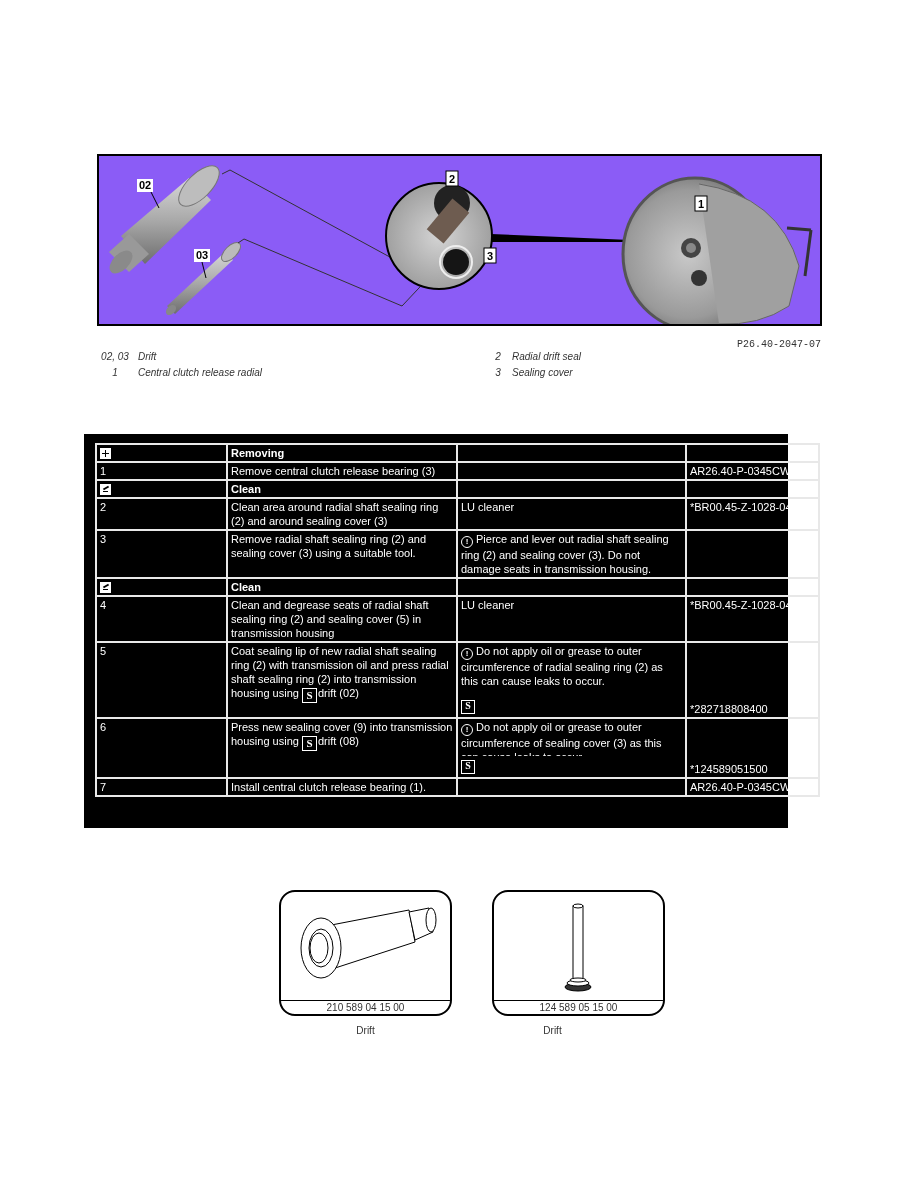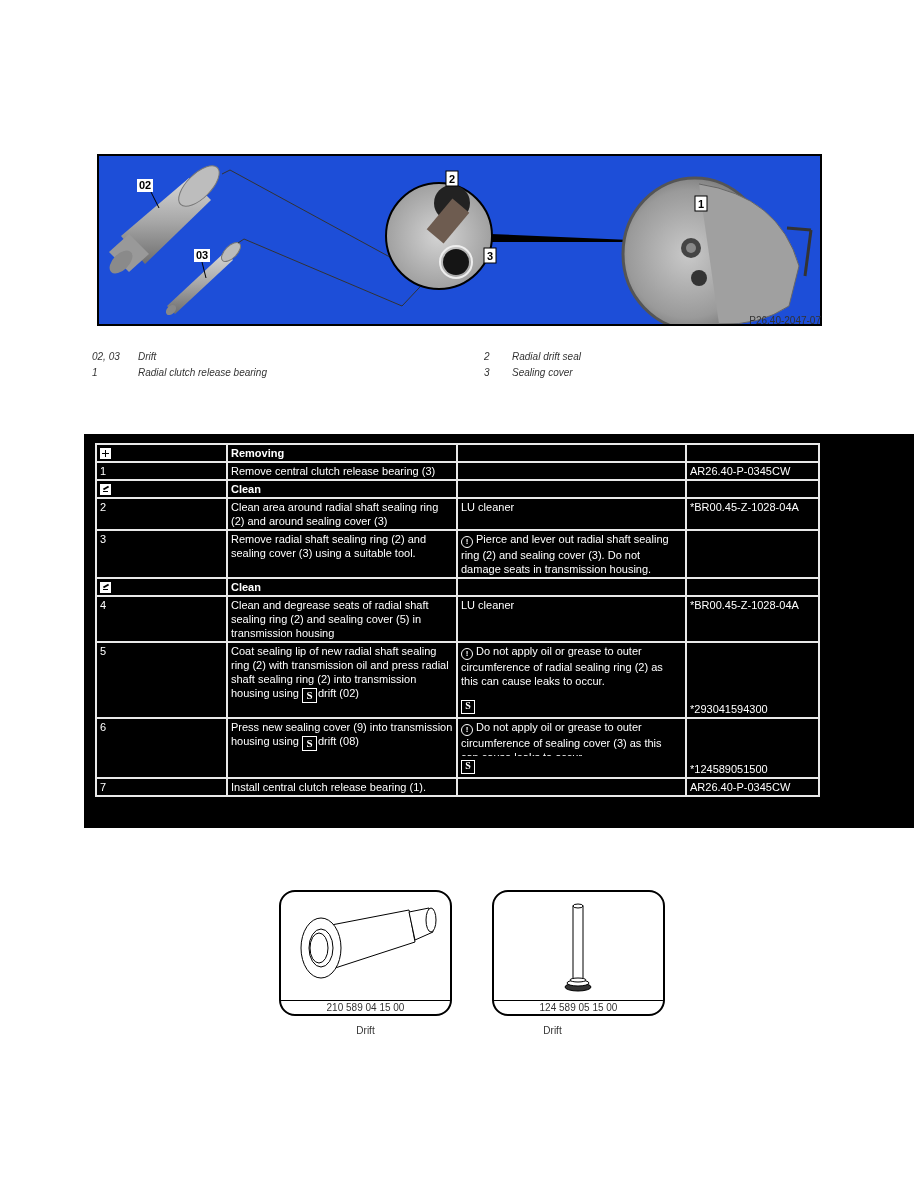--- a/index.html
+++ b/index.html
@@ -1,31 +1,31 @@
 <!DOCTYPE html>
 <html><head>
 <meta charset="utf-8">
 <style>
   html, body { margin:0; padding:0; background:#ffffff; }
   body { width:918px; height:1188px; position:relative; overflow:hidden; font-family:"Liberation Sans", sans-serif; color:#000; }
 
   
-  .figure { position:absolute; left:97px; top:154px; width:725px; height:172px; border:2px solid #000; box-sizing:border-box; background:#1d4ed8; overflow:hidden; }
+  .figure { position:absolute; left:97px; top:154px; width:725px; height:172px; border:2px solid #000; box-sizing:border-box; background:#8b5cf6; overflow:hidden; }
   .figure svg { position:absolute; left:0; top:0; }
-  .fig-code { position:absolute; right:97px; top:315px; font-size:10px; color:#333; font-style:normal; }
+  .fig-code { position:absolute; right:97px; top:339px; font-size:10px; color:#333; font-style:normal;font-family:Liberation Mono, monospace; }
   .legend { position:absolute; top:349px; font-size:10px; color:#333; font-style:italic; line-height:16px; }
-  .legend .row { display:flex; }
+  .legend .row { display:flex;text-align:center; }
   .legend .key { display:inline-block; }
   .legend-left { left:92px; }
   .legend-left .key { width:46px; }
   .legend-right { left:484px; }
   .legend-right .key { width:28px; }
 
   
-  .panel { position:absolute; left:84px; top:434px; width:830px; height:394px; background:#000; }
+  .panel { position:absolute; left:84px; top:434px; width:704px; height:394px; background:#000; }
   table.steps { position:absolute; left:11px; top:9px; width:723px; border-collapse:collapse; table-layout:fixed; }
   table.steps td { border:2px solid #e8e8e8; color:#fff; font-size:11px; line-height:14px; vertical-align:top; padding:1px 3px 1px 3px; }
   table.steps col.c1 { width:131px; }
   table.steps col.c2 { width:230px; }
   table.steps col.c3 { width:229px; }
   table.steps col.c4 { width:133px; }
   table.steps tr.hdr td { font-weight:bold; }
   .ico { display:inline-block; width:11px; height:11px; border:1px solid #fff; box-sizing:border-box; background:#fff; position:relative; vertical-align:-2px; }
   .ico.tool { background:#000; color:#fff; font-weight:bold; font-size:10px; line-height:9px; text-align:center; width:14px; height:14px; font-family:"Liberation Serif", serif; }
   .ico.tool-inline { background:#000; color:#fff; font-weight:bold; font-size:11px; line-height:12px; text-align:center; width:15px; height:15px; font-family:"Liberation Serif", serif; border:1px solid #fff; margin-right:1px; }
@@ -124,21 +124,21 @@
 </div>
 <div class="fig-code">P26.40-2047-07</div>
 
 <div class="legend legend-left">
   <div class="row">
     <span class="key">02, 03</span>
     <span>Drift</span>
   </div>
   <div class="row">
     <span class="key">1</span>
-    <span>Radial clutch release bearing</span>
+    <span>Central clutch release radial</span>
   </div>
 </div>
 <div class="legend legend-right">
   <div class="row">
     <span class="key">2</span>
     <span>Radial drift seal</span>
   </div>
   <div class="row">
     <span class="key">3</span>
     <span>Sealing cover</span>
@@ -208,21 +208,21 @@
       <tr>
         <td class="rowhigh">5</td>
         <td>
           <span>Coat sealing lip of new radial shaft sealing ring (2) with transmission oil and press radial shaft sealing ring (2) into transmission housing using</span>
           <span class="ico tool-inline">S</span><span>drift (02)</span>
         </td>
         <td>
           <span class="note-ico">!</span><span>Do not apply oil or grease to outer circumference of radial sealing ring (2) as this can cause leaks to occur.</span>
           <span class="bottom-line"><span class="ico tool">S</span></span>
         </td>
-        <td style="vertical-align:bottom">*293041594300</td>
+        <td style="vertical-align:bottom">*282718808400</td>
       </tr>
 
       <tr>
         <td class="rowmid">6</td>
         <td>
           <span>Press new sealing cover (9) into transmission housing using</span>
           <span class="ico tool-inline">S</span><span>drift (08)</span>
         </td>
         <td>
           <div class="clip3"><span class="note-ico">!</span><span>Do not apply oil or grease to outer circumference of sealing cover (3) as this can cause leaks to occur.</span></div>

